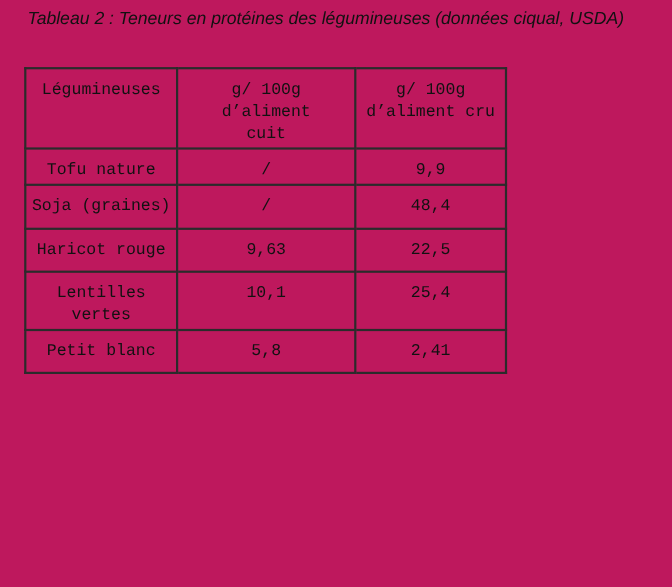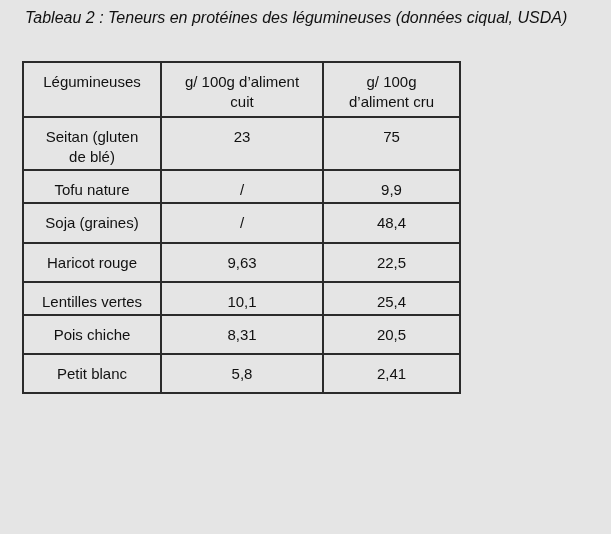--- a/index.html
+++ b/index.html
@@ -5,40 +5,41 @@
   html, body {
     margin: 0;
     padding: 0;
     background: #ffffff;
     overflow: hidden;
   }
   .page {
     position: relative;
     width: 611px;
     height: 534px;
-    background: #e5e5e5;
+    background: #be185d;
     font-family: "Liberation Sans", sans-serif;
     color: #111111;
   }
   .caption {
     position: absolute;
     left: 25px;
     top: 9px;
     font-size: 16px;
     font-style: italic;
     color: #111111;
     white-space: nowrap;
   }
   table.data {
     position: absolute;
     left: 22px;
     top: 61px;
     border-collapse: collapse;
     table-layout: fixed;
     width: 437px;
+    font-family: Liberation Mono, monospace;
   }
   table.data col.c1 { width: 138px; }
   table.data col.c2 { width: 162px; }
   table.data col.c3 { width: 137px; }
   table.data th,
   table.data td {
     border: 2px solid #2b2b2b;
     font-size: 15px;
     font-weight: normal;
     line-height: 20px;
@@ -69,26 +70,20 @@
         <col class="c3">
     </colgroup>
     <tbody>
       <tr class="h55">
         <th>Légumineuses</th>
         <th>g/ 100g d’aliment
 cuit</th>
         <th>g/ 100g
 d’aliment cru</th>
       </tr>
-      <tr class="h53">
-        <td>Seitan (gluten
-de blé)</td>
-        <td>23</td>
-        <td>75</td>
-      </tr>
       <tr class="h38">
         <td>Tofu nature</td>
         <td>/</td>
         <td>9,9</td>
       </tr>
       <tr class="h40">
         <td>Soja (graines)</td>
         <td>/</td>
         <td>48,4</td>
       </tr>
@@ -96,25 +91,20 @@
         <td>Haricot rouge</td>
         <td>9,63</td>
         <td>22,5</td>
       </tr>
       <tr class="h38">
         <td>Lentilles vertes</td>
         <td>10,1</td>
         <td>25,4</td>
       </tr>
       <tr class="h39">
-        <td>Pois chiche</td>
-        <td>8,31</td>
-        <td>20,5</td>
-      </tr>
-      <tr class="h39">
         <td>Petit blanc</td>
         <td>5,8</td>
         <td>2,41</td>
       </tr>
     </tbody>
   </table>
 
 </div>
 
 </body></html>

